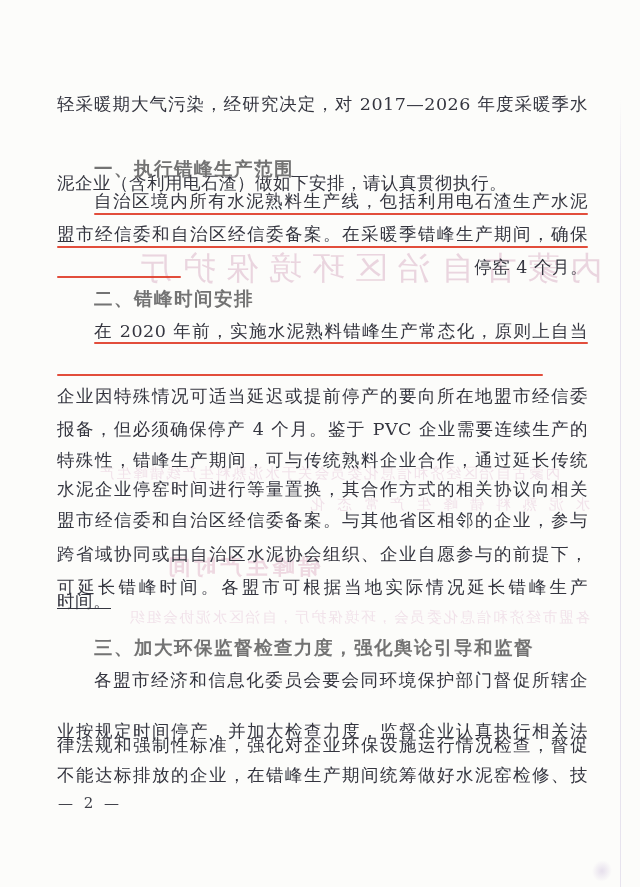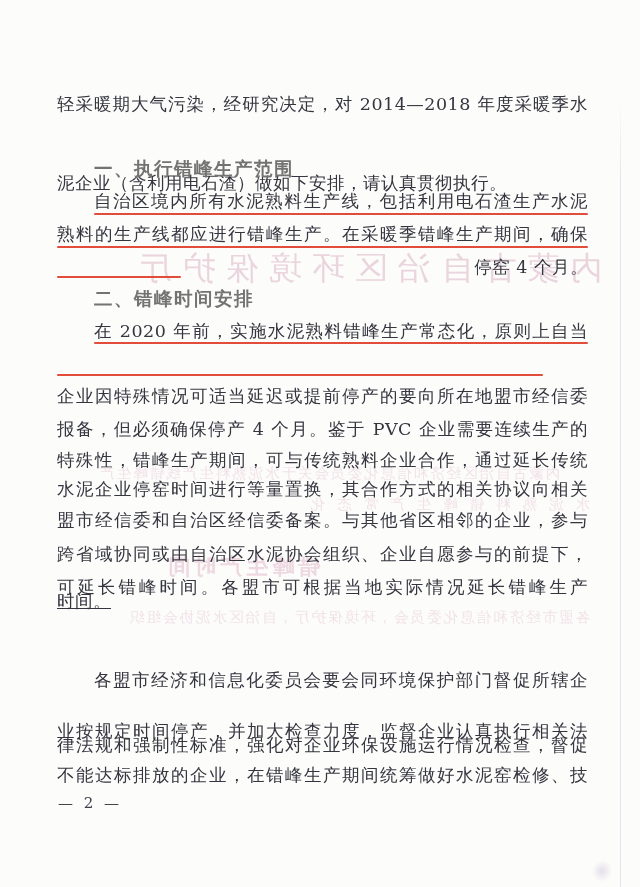--- a/index.html
+++ b/index.html
@@ -58,41 +58,42 @@
 
   <div class="ghost headline" style="left:602px;top:247px;">内蒙古自治区环境保护厅</div>
   <div class="ghost small" style="left:560px;top:464px;">内蒙古自治区经济和信息化委员会关于水泥熟料生产线错峰生产</div>
   <div class="ghost small wide" style="left:590px;top:495px;">水泥熟料错峰生产常态化</div>
   <div class="ghost block" style="left:320px;top:552px;">错峰生产时间</div>
   <div class="ghost small" style="left:590px;top:608px;">各盟市经济和信息化委员会，环境保护厅，自治区水泥协会组织</div>
 
   <div class="edge-line"></div>
   <div class="smudge"></div>
 
-  <div class="line" style="top:93px;">轻采暖期大气污染，经研究决定，对 2014—2018 年度采暖季水</div>
+  <div class="line" style="top:93px;">轻采暖期大气污染，经研究决定，对 2017—2026 年度采暖季水</div>
   <div class="line short" style="top:125px;margin-top:47px;">泥企业（含利用电石渣）做如下安排，请认真贯彻执行。</div>
 
   <div class="heading" style="top:158px;">一、执行错峰生产范围</div>
 
   <div class="line indent" style="top:190px;">自治区境内所有水泥熟料生产线，包括利用电石渣生产水泥</div>
-  <div class="line" style="top:223px;">熟料的生产线都应进行错峰生产。在采暖季错峰生产期间，确保</div>
+  <div class="line" style="top:223px;">盟市经信委和自治区经信委备案。在采暖季错峰生产期间，确保</div>
   <div class="line short" style="top:256px;text-align:right;">停窑 4 个月。</div>
 
   <div class="heading" style="top:288px;">二、错峰时间安排</div>
 
   <div class="line indent" style="top:320px;">在 2020 年前，实施水泥熟料错峰生产常态化，原则上自当</div>
   <div class="line" style="top:385px;">企业因特殊情况可适当延迟或提前停产的要向所在地盟市经信委</div>
   <div class="line" style="top:418px;">报备，但必须确保停产 4 个月。鉴于 PVC 企业需要连续生产的</div>
   <div class="line" style="top:449px;">特殊性，错峰生产期间，可与传统熟料企业合作，通过延长传统</div>
   <div class="line" style="top:478px;">水泥企业停窑时间进行等量置换，其合作方式的相关协议向相关</div>
   <div class="line" style="top:509px;">盟市经信委和自治区经信委备案。与其他省区相邻的企业，参与</div>
   <div class="line" style="top:543px;">跨省域协同或由自治区水泥协会组织、企业自愿参与的前提下，</div>
   <div class="line" style="top:576px;">可延长错峰时间。各盟市可根据当地实际情况延长错峰生产</div>
   <div class="line short" style="top:590px;text-decoration:underline;">时间。</div>
 
+  <div class="heading" style="top:637px;">三、加大环保监督检查力度，强化舆论引导和监督</div>
 
   <div class="line indent" style="top:669px;">各盟市经济和信息化委员会要会同环境保护部门督促所辖企</div>
   <div class="line" style="top:720px;">业按规定时间停产，并加大检查力度，监督企业认真执行相关法</div>
   <div class="line" style="top:764px;">不能达标排放的企业，在错峰生产期间统筹做好水泥窑检修、技</div>
   <div class="line" style="top:734px;">律法规和强制性标准，强化对企业环保设施运行情况检查，督促</div>
 
   <div class="redline" style="left:94px;top:213px;width:494px;"></div>
   <div class="redline" style="left:57px;top:246px;width:531px;"></div>
   <div class="redline" style="left:57px;top:276px;width:124px;"></div>
   <div class="redline" style="left:94px;top:342px;width:494px;"></div>

